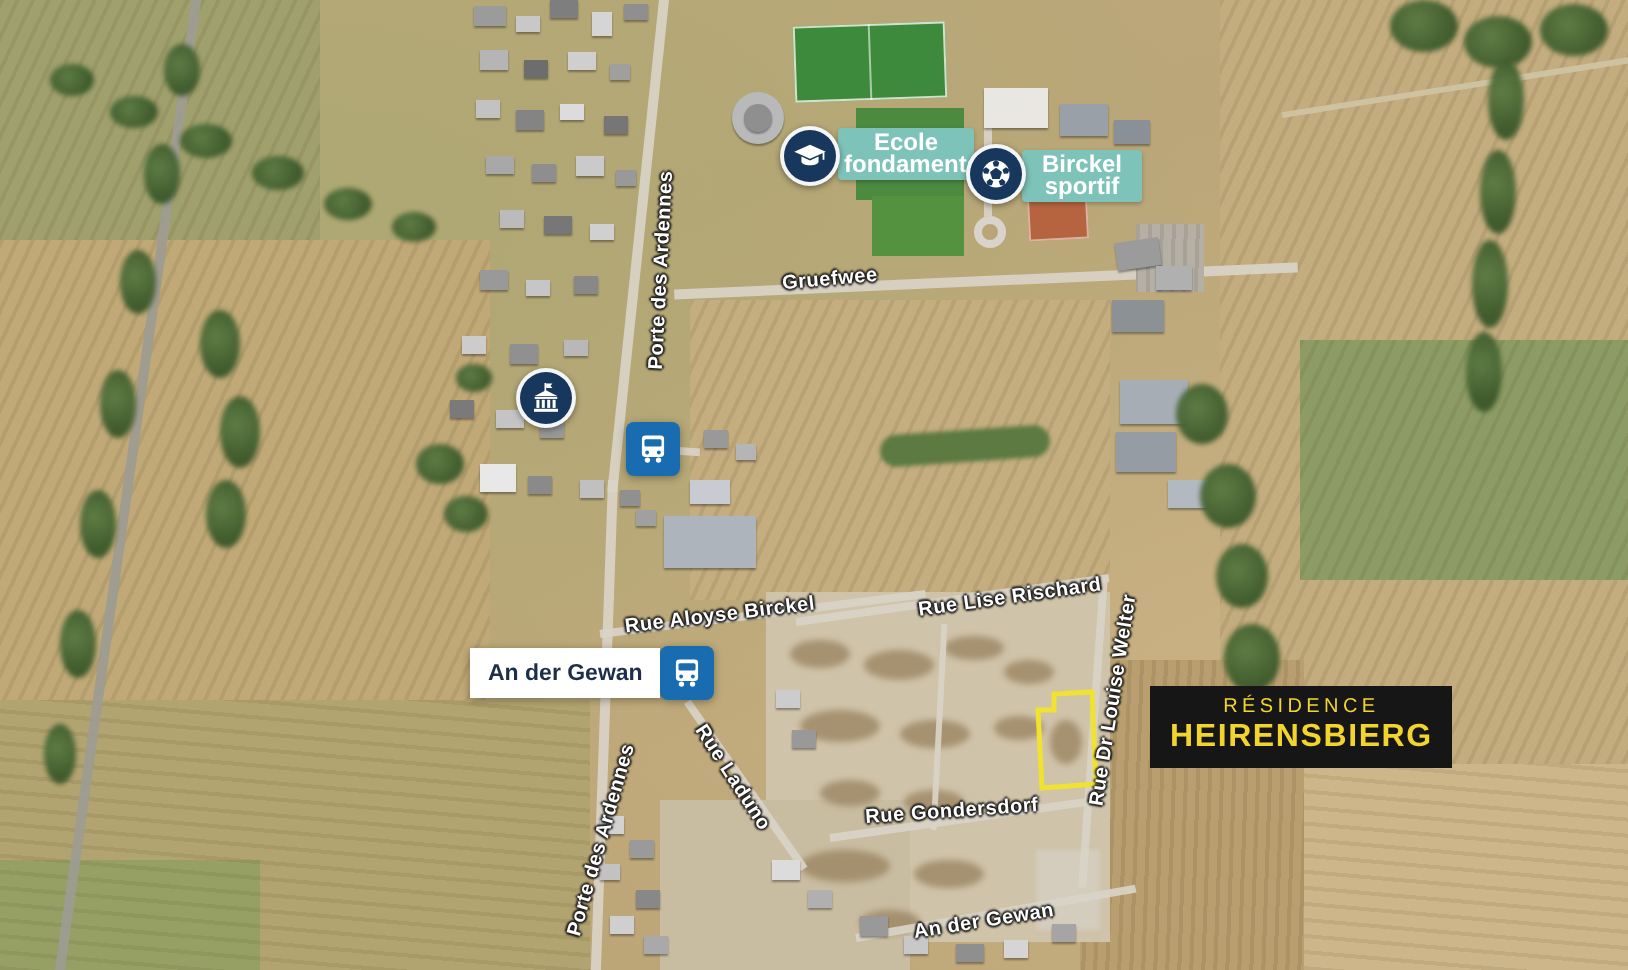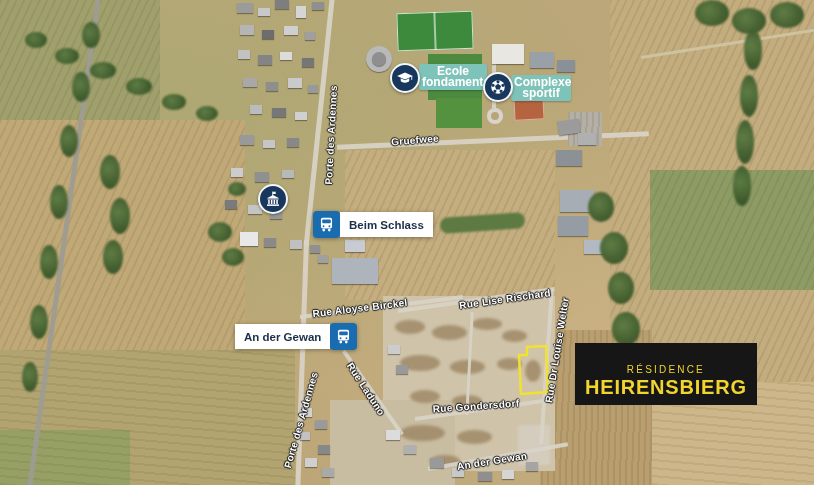--- a/index.html
+++ b/index.html
@@ -36,22 +36,22 @@
   .stop{position:absolute;display:flex;align-items:center;z-index:10;filter:drop-shadow(0 1px 2px rgba(0,0,0,.35));}
   .stop-label{background:var(--stop-label-bg,#fff);color:var(--stop-label-text,#1c2e49);
               font-weight:700;font-size:11.5px;height:25px;display:flex;align-items:center;
               padding:0 9px;white-space:nowrap;}
   .bus{width:27px;height:27px;background:var(--bus-icon-bg,#1a6cb0);border-radius:4px;
        display:flex;align-items:center;justify-content:center;flex:0 0 auto;}
   .bus svg{width:19px;height:19px;display:block;}
 
   .residence{position:absolute;left:575px;top:343px;background:var(--residence-bg,#161616);
              color:var(--residence-text,#f2d42e);text-align:center;padding:5px 10px 6px;z-index:12;}
-  .residence .l1{font-size:10px;letter-spacing:2.2px;font-weight:400;margin-top:16px;}
-  .residence .l2{font-size:20px;letter-spacing:.8px;font-weight:700;margin-top:1px;}
+  .residence .l1{font-size:10px;letter-spacing:2.2px;font-weight:400;}
+  .residence .l2{font-size:16px;letter-spacing:.8px;font-weight:700;margin-top:1px;}
 
   .plot-svg{position:absolute;left:0;top:0;z-index:8;pointer-events:none;}
 
   .pitch{position:absolute;box-sizing:border-box;}
 </style>
 </head>
 <body>
 
 <div class="map">
 
@@ -238,21 +238,21 @@
         <g fill="#17375c">
           <path d="M12 2.6l2.2 1.7-.8 2.7h-2.8l-.8-2.7z"></path>
           <path d="M12 2.6l2.2 1.7-.8 2.7h-2.8l-.8-2.7z" transform="rotate(72 12 12)"></path>
           <path d="M12 2.6l2.2 1.7-.8 2.7h-2.8l-.8-2.7z" transform="rotate(144 12 12)"></path>
           <path d="M12 2.6l2.2 1.7-.8 2.7h-2.8l-.8-2.7z" transform="rotate(216 12 12)"></path>
           <path d="M12 2.6l2.2 1.7-.8 2.7h-2.8l-.8-2.7z" transform="rotate(288 12 12)"></path>
         </g>
       </svg>
     </span>
   </div>
-  <div class="poi-label" style="left:511px;top:75px;width:54px;">Complexe
+  <div class="poi-label" style="left:511px;top:75px;width:54px;">Birckel
 sportif</div>
 
   <div class="poi-icon" style="left:258px;top:184px;">
     <span>
       <svg viewBox="0 0 24 24" fill="#fff" width="18" height="18">
         <rect x="11" y="2" width="1.1" height="6"></rect>
         <path d="M12.1 2.4h4.2l-1.3 1.5 1.3 1.5h-4.2z"></path>
         <path d="M4.5 10.6h15L12 6.8z"></path>
         <rect x="4.5" y="11.2" width="15" height="1.4"></rect>
         <rect x="5.6" y="13.2" width="2" height="5.4"></rect>
@@ -269,21 +269,20 @@
     <span class="bus" style="height:27px;">
       <svg viewBox="0 0 24 24" fill="#fff">
         <rect x="5" y="3.5" width="14" height="13.5" rx="2.2"></rect>
         <rect x="6.6" y="5.8" width="10.8" height="4.6" rx="1" fill="#1a6cb0"></rect>
         <circle cx="8.3" cy="14.2" r="1.2" fill="#1a6cb0"></circle>
         <circle cx="15.7" cy="14.2" r="1.2" fill="#1a6cb0"></circle>
         <circle cx="8.5" cy="19" r="1.7"></circle>
         <circle cx="15.5" cy="19" r="1.7"></circle>
       </svg>
     </span>
-    <span class="stop-label">Beim Schlass</span>
   </div>
 
   <div class="stop" style="left:235px;top:323px;">
     <span class="stop-label">An der Gewan</span>
     <span class="bus" style="height:27px;">
       <svg viewBox="0 0 24 24" fill="#fff">
         <rect x="5" y="3.5" width="14" height="13.5" rx="2.2"></rect>
         <rect x="6.6" y="5.8" width="10.8" height="4.6" rx="1" fill="#1a6cb0"></rect>
         <circle cx="8.3" cy="14.2" r="1.2" fill="#1a6cb0"></circle>
         <circle cx="15.7" cy="14.2" r="1.2" fill="#1a6cb0"></circle>

